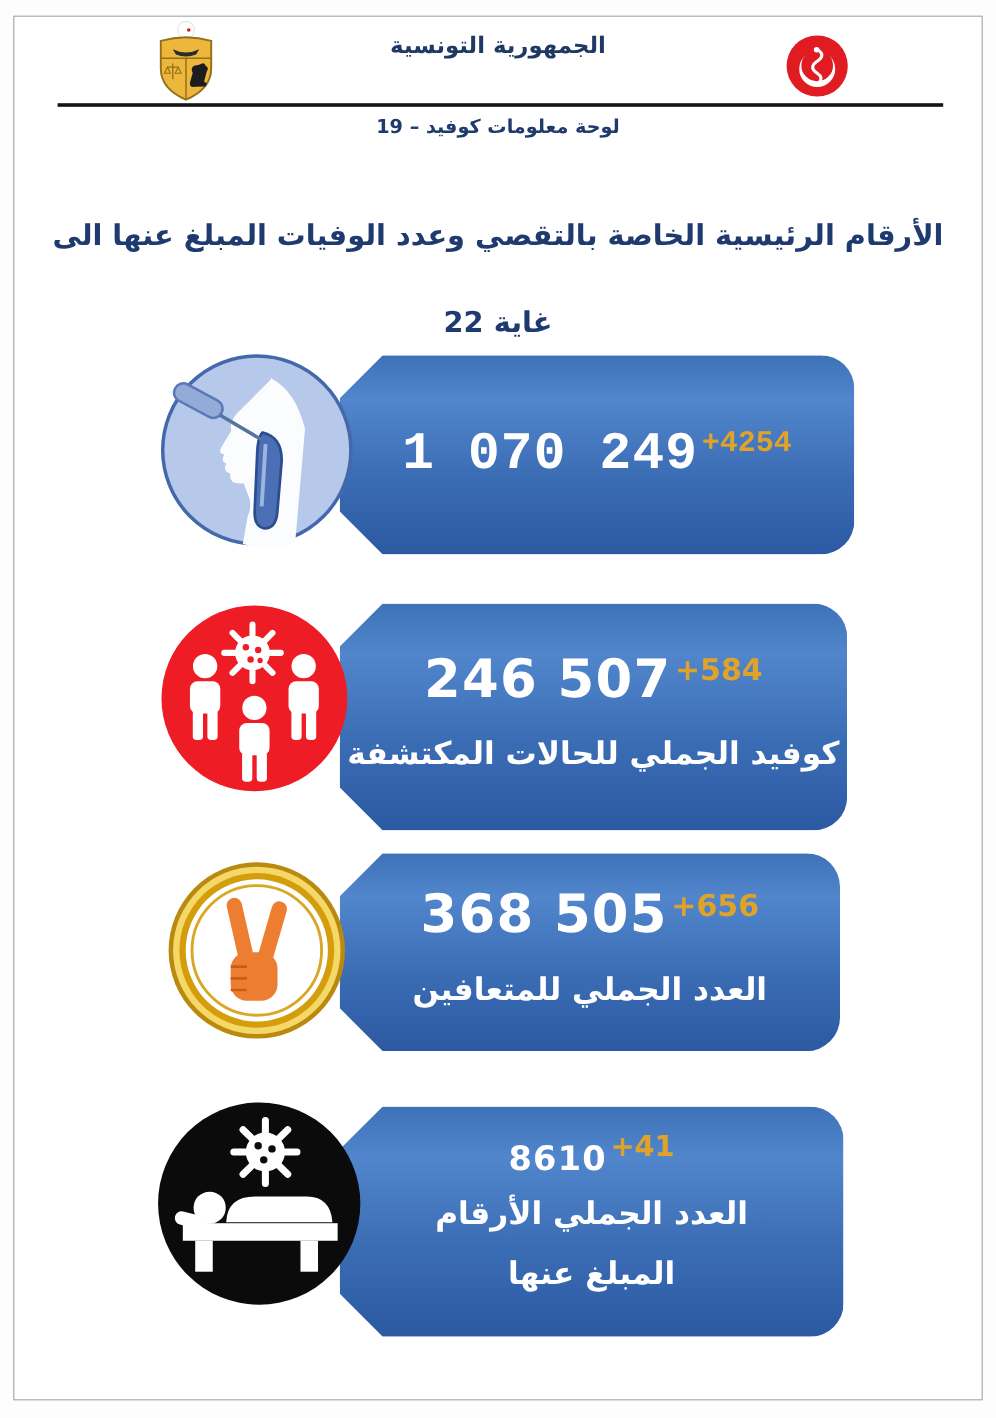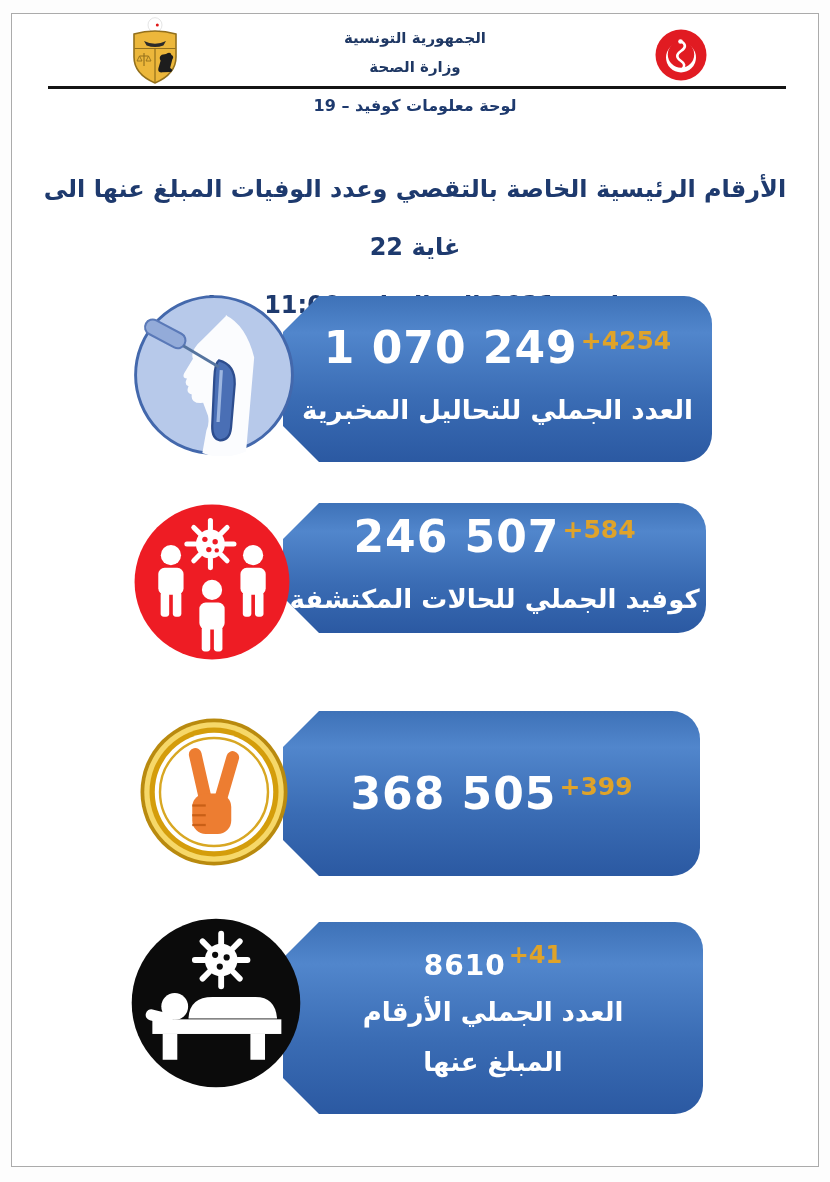--- a/index.html
+++ b/index.html
@@ -8,33 +8,33 @@
     font-family:"DejaVu Sans",sans-serif;overflow:hidden;
   }
   .page-frame{
     position:absolute;left:11px;top:13px;width:806px;height:1152px;
     border:1px solid #ababab;background:#ffffff;
   }
   
   .coat-of-arms{position:absolute;left:128px;top:17px;width:54px;height:70px;}
   .header-text{
     position:absolute;left:0;right:0;top:24px;text-align:center;
-    color:#1f3864;font-weight:bold;font-size:15px;direction:rtl;
+    color:#1f3864;font-weight:bold;font-size:19px;direction:rtl;
   }
   .header-text div{line-height:29px;}
   .ministry-logo{position:absolute;left:653px;top:27px;width:56px;height:52px;}
   .divider{position:absolute;left:48px;top:86px;width:738px;height:3px;background:#141414;}
   
   .main-title{
     position:absolute;left:0;right:0;top:96px;text-align:center;direction:rtl;
     color:#1e3a6e;font-size:16px;font-weight:bold;letter-spacing:0.5px;
   }
   .subtitle{
     position:absolute;left:42px;right:42px;top:160px;text-align:center;direction:rtl;
-    color:#1e3a6e;font-size:24px;font-weight:bold;line-height:58px;
+    color:#1e3a6e;font-size:24px;font-weight:bold;line-height:73px;
   }
   
   .icon-wrap{position:absolute;z-index:2;}
   .icon-wrap svg{display:block;width:100%;height:100%;}
   .banner{
     position:absolute;z-index:1;
     background:linear-gradient(180deg,#3e72b8 0%,#5186cc 22%,#3a6cb4 62%,#2b59a2 100%);
     border-radius:0 28px 28px 0;
     clip-path:polygon(36px 0,100% 0,100% 100%,36px 100%,0 calc(100% - 36px),0 36px);
     display:flex;flex-direction:column;align-items:center;justify-content:center;
@@ -42,23 +42,23 @@
   }
   .value-row{direction:ltr;font-weight:bold;white-space:nowrap;}
   .value{font-size:44px;color:#ffffff;letter-spacing:1px;}
   .delta{font-size:25px;color:#dfa32a;position:relative;top:-14px;margin-left:3px;}
   .stat-label{
     direction:rtl;text-align:center;font-weight:bold;font-size:26px;
     margin-top:13px;line-height:1.9;color:#fff;
   }
   
   #card1-icon{left:133px;top:294px;width:162px;height:162px;}
-  #card1-banner{left:283px;top:296px;width:429px;height:166px;}
+  #card1-banner{left:283px;top:296px;width:429px;height:166px;font-family:Liberation Mono, monospace;}
   #card2-icon{left:133px;top:503px;width:158px;height:158px;}
-  #card2-banner{left:283px;top:503px;width:423px;height:130px;}
+  #card2-banner{left:283px;top:503px;width:423px;height:189px;}
   #card3-icon{left:139px;top:717px;width:150px;height:150px;}
   #card3-banner{left:283px;top:711px;width:417px;height:165px;}
   #card4-icon{left:130px;top:917px;width:172px;height:172px;}
   #card4-banner{left:283px;top:922px;width:420px;height:192px;}
   #card4-banner .value{font-size:28px;}
   #card4-banner .delta{font-size:24px;top:-12px;}
   #card4-banner .stat-label{width:340px;margin-top:6px;}
 </style>
 </head>
 <body>
@@ -75,21 +75,20 @@
     <line x1="6.5" y1="31.5" x2="47.5" y2="31.5" stroke="#93701c" stroke-width="1.2"></line>
     <line x1="27" y1="31.5" x2="27" y2="65" stroke="#93701c" stroke-width="1.2"></line>
     <path d="M16 36 v13 M11.5 39 h9" stroke="#93701c" stroke-width="1.1" fill="none"></path>
     <path d="M11.5 39 l-2.5 5 h5 Z M20.5 39 l-2.5 5 h5 Z" fill="none" stroke="#93701c" stroke-width="0.9"></path>
     <path d="M38 37 q4.5 -3 5.5 1 q3 1.5 0.8 4.5 l-2.2 8.5 q4 2 0.8 4 l-8.5 0.3 q-5 0.8 -4 -4 l2.2 -7.5 q-2.2 -4 1.2 -6 z" fill="#1d1d1d"></path>
   </svg>
 </div>
 
 <div class="header-text">
   <div>الجمهورية التونسية</div>
-  <div>وزارة الصحة</div>
 </div>
 
 <div class="ministry-logo">
   <svg viewBox="0 0 56 56">
     <circle cx="28" cy="28" r="25.5" fill="#e11b22"></circle>
     <circle cx="28" cy="30.5" r="15" fill="#ffffff"></circle>
     <circle cx="28" cy="27.5" r="13.2" fill="#e11b22"></circle>
     <path d="M28.5 14.5 q7 4.5 -0.5 9.5 q-7.5 5 0 10 q5.5 3.5 1.5 8" stroke="#ffffff" stroke-width="2.6" fill="none" stroke-linecap="round"></path>
     <circle cx="27.5" cy="14.5" r="2.3" fill="#ffffff"></circle>
   </svg>
@@ -113,21 +112,20 @@
     <g transform="rotate(28 22 26)">
       <rect x="6" y="21" width="27" height="9.5" rx="4.7" fill="#93abd9" stroke="#5a79b8" stroke-width="1.3"></rect>
     </g>
     <line x1="31" y1="32" x2="53" y2="45" stroke="#55749f" stroke-width="1.8"></line>
   </svg>
 </div>
 <div class="banner" id="card1-banner">
   <div class="value-row">
     <span class="value">1 070 249</span><span class="delta">+4254</span>
   </div>
-  <div class="stat-label">العدد الجملي للتحاليل المخبرية</div>
 </div>
 
 <div class="icon-wrap" id="card2-icon">
   <svg viewBox="0 0 100 100">
     <circle cx="50" cy="50" r="49" fill="#ee1c24"></circle>
     <g fill="#ffffff">
 
       <circle cx="24" cy="33" r="6.4"></circle>
       <rect x="16" y="41" width="16" height="17" rx="4"></rect>
       <rect x="17.5" y="56" width="5.4" height="16" rx="2"></rect>
@@ -184,22 +182,23 @@
     <rect x="35.5" y="51" width="26" height="27" rx="9" fill="#ed7d31"></rect>
     <g stroke="#c95f16" stroke-width="1.5" fill="none">
       <path d="M35.5 59 h9"></path>
         <path d="M35.5 65.5 h9"></path>
         <path d="M35.5 72 h9"></path>
     </g>
   </svg>
 </div>
 <div class="banner" id="card3-banner">
   <div class="value-row">
-    <span class="value">368 505</span><span class="delta">+399</span>
-  </div>
+    <span class="value">368 505</span><span class="delta">+656</span>
+  </div>
+  <div class="stat-label">العدد الجملي للمتعافين</div>
 </div>
 
 <div class="icon-wrap" id="card4-icon">
   <svg viewBox="0 0 100 100">
     <circle cx="50" cy="50" r="49" fill="#0b0b0b"></circle>
 
     <g transform="translate(53,25)">
       <g fill="#ffffff">
         <rect x="-1.7" y="-17" width="3.4" height="9" rx="1.7"></rect>
         <rect x="-1.7" y="-17" width="3.4" height="9" rx="1.7" transform="rotate(45)"></rect>

